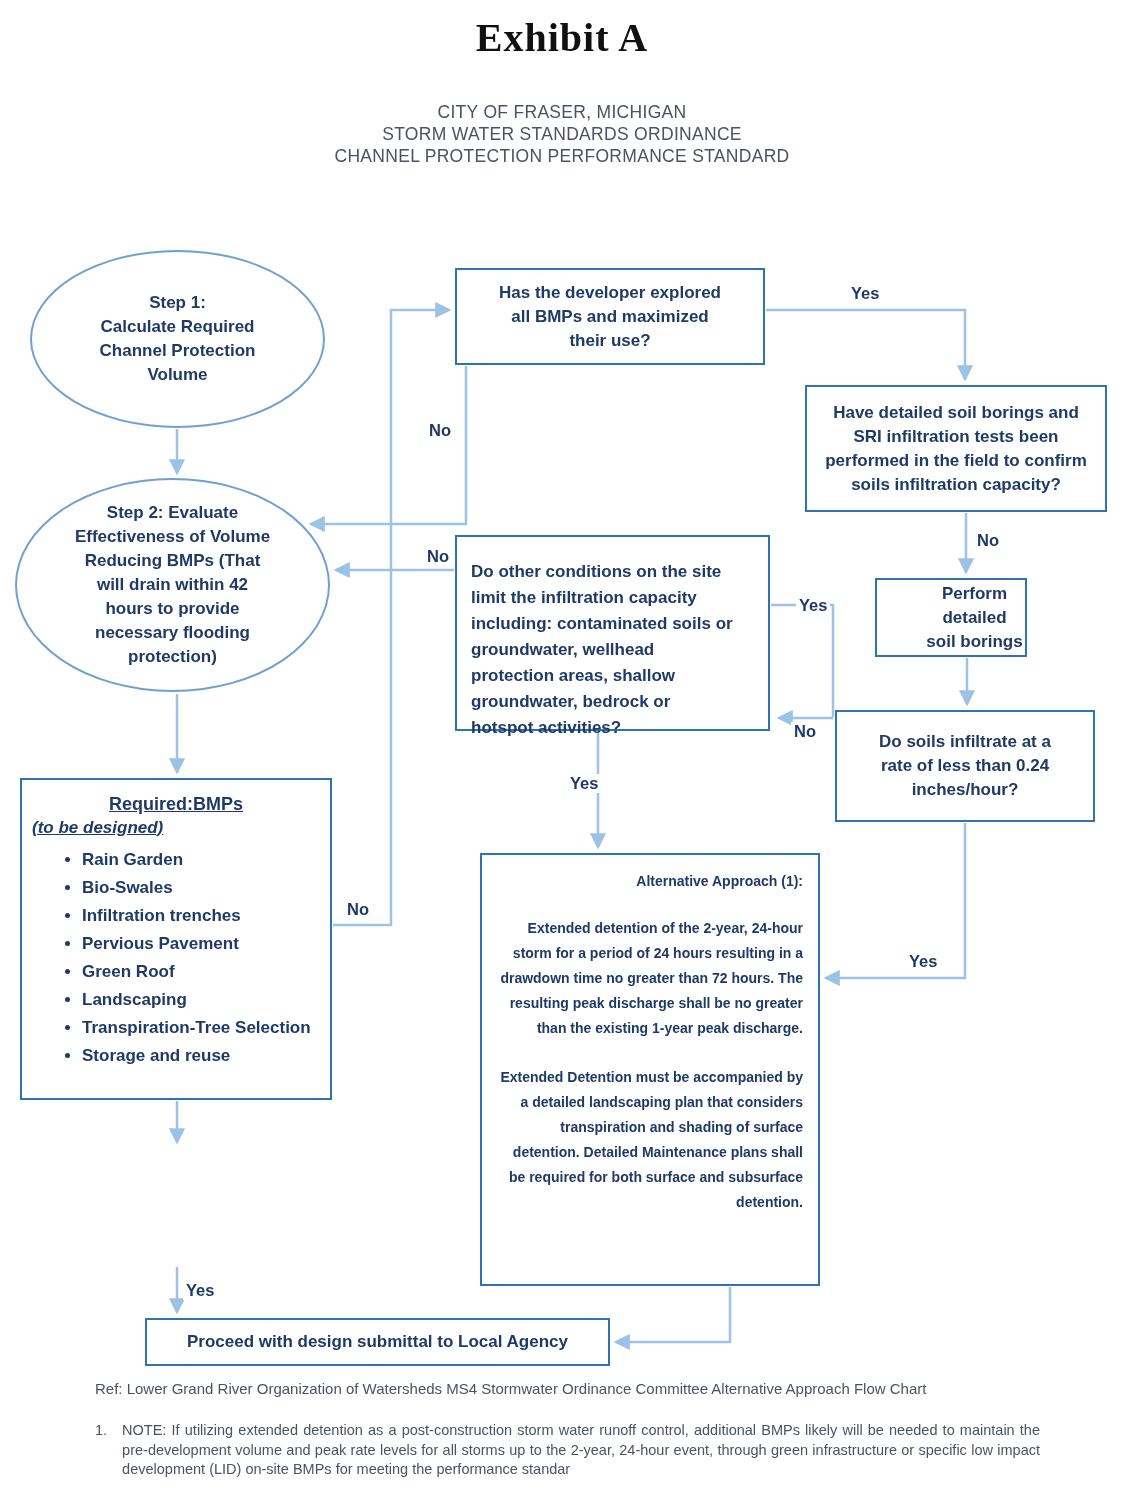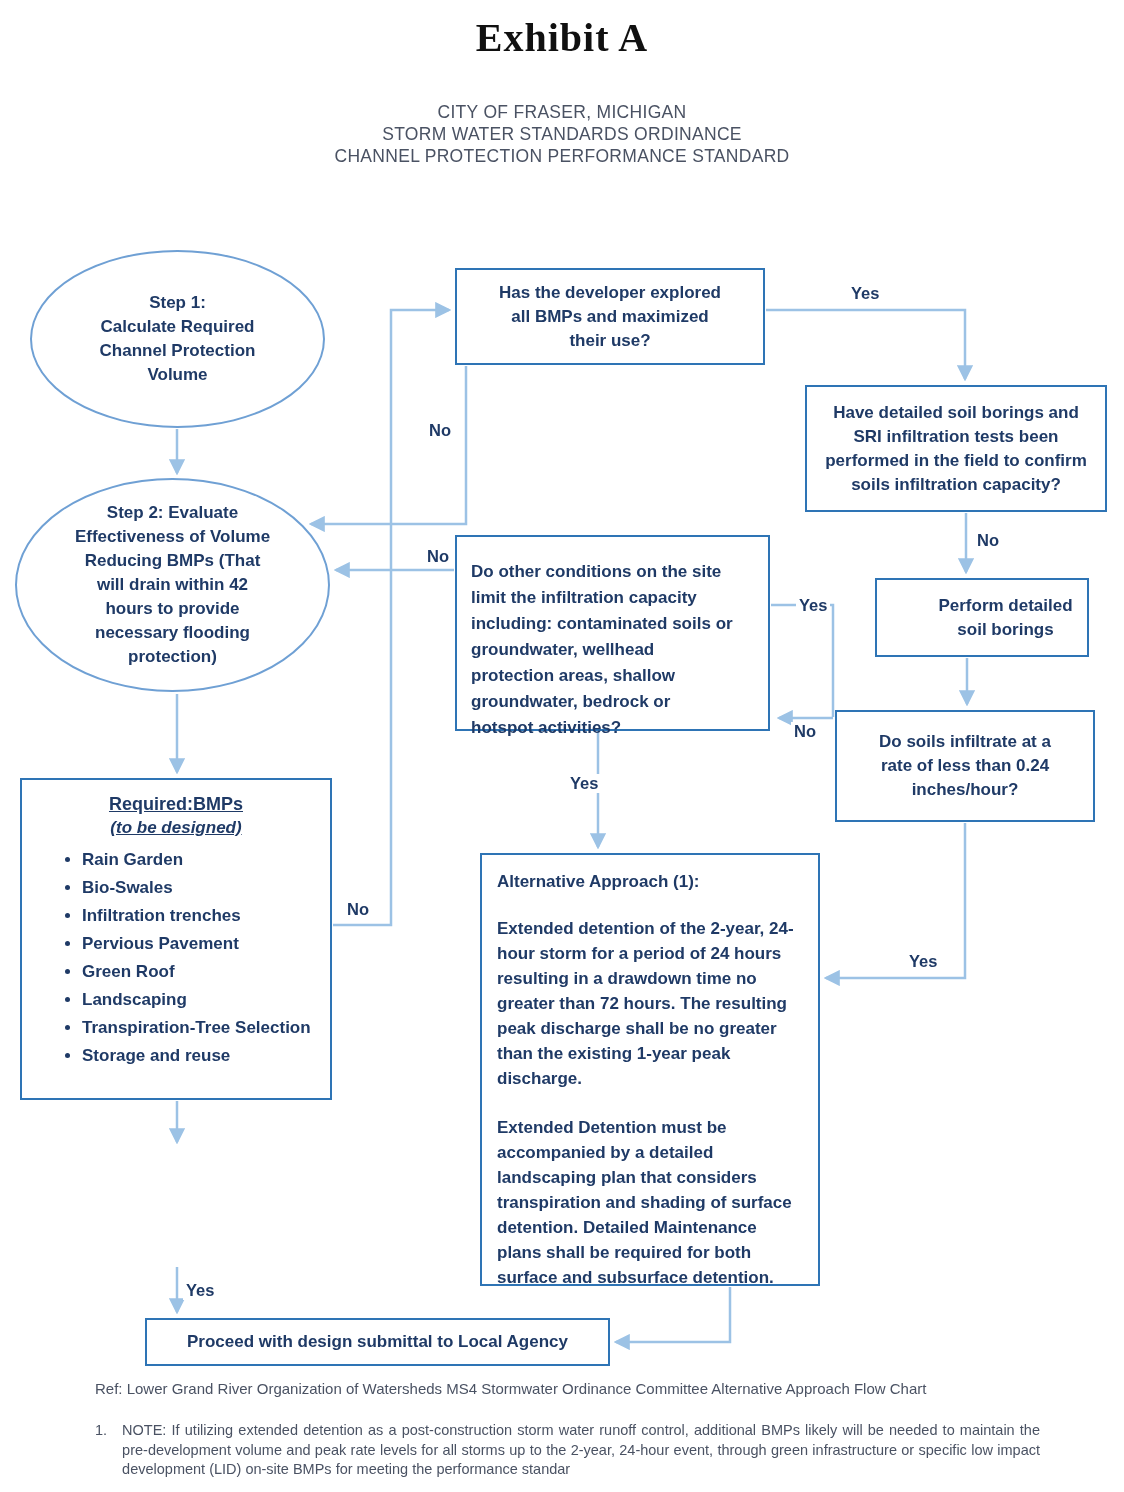--- a/index.html
+++ b/index.html
@@ -23,24 +23,24 @@
     position:absolute; border:2px solid var(--border-blue,#2e74b5);
     color:var(--text-navy,#1f3a66); font-weight:bold; background:#fff;
   }
   .center { display:flex; align-items:center; justify-content:center; text-align:center; }
   .pre { white-space:pre-line; }
   .ellipse { border-radius:50%; border-width:2px; border-color:#6fa0d4; }
   .fs17 { font-size:17px; line-height:24px; }
   .do-other-box { padding:22px 14px; font-size:17px; line-height:26px; text-align:left; }
   .utilize-box { padding:14px 10px 0 10px; }
   .u-title { text-align:center; font-size:18px; text-decoration:underline; }
-  .u-sub { text-align:center; font-size:17px; font-style:italic; text-decoration:underline; margin-top:3px; }
+  .u-sub { font-size:17px; font-style:italic; text-decoration:underline; margin-top:3px; }
   .u-list { list-style:disc; margin-top:12px; padding-left:50px; }
   .u-list li { font-size:17px; line-height:20px; margin-bottom:8px; }
-  .alt-box { padding:14px 15px; font-size:17px; line-height:25px; text-align:left; }
+  .alt-box { padding:14px 15px; font-size:14px; line-height:25px; text-align:right; }
   .alt-title { margin-bottom:22px; }
   .alt-box p { margin-bottom:24px; }
   .lbl {
     position:absolute; color:var(--text-navy,#1f3a66); font-weight:bold;
     font-size:16.5px; background:#ffffff; padding:0 3px;
   }
   .connectors { position:absolute; left:0; top:0; width:1124px; height:1492px; pointer-events:none; }
   .connectors polyline { stroke:var(--arrow-blue,#9cc2e5); stroke-width:2.5; fill:none; }
   marker path { fill:var(--arrow-blue,#9cc2e5); }
   .ref {
@@ -105,21 +105,21 @@
 
   <div class="node center pre fs17" style="left:455px; top:268px; width:310px; height:97px;">Has the developer explored
 all BMPs and maximized
 their use?</div>
 
   <div class="node center pre fs17" style="left:805px; top:385px; width:302px; height:127px;">Have detailed soil borings and
 SRI infiltration tests been
 performed in the field to confirm
 soils infiltration capacity?</div>
 
-  <div class="node center pre fs17" style="left:875px; top:578px; width:214px; height:79px;padding-left:47px;">Perform detailed
+  <div class="node center pre fs17" style="left:875px; top:578px; width:152px; height:79px;padding-left:47px;">Perform detailed
 soil borings</div>
 
   <div class="node center pre fs17" style="left:835px; top:710px; width:260px; height:112px;">Do soils infiltrate at a
 rate of less than 0.24
 inches/hour?</div>
 
   <div class="node pre do-other-box" style="left:455px; top:535px; width:315px; height:196px;">Do other conditions on the site
 limit the infiltration capacity
 including: contaminated soils or
 groundwater, wellhead

